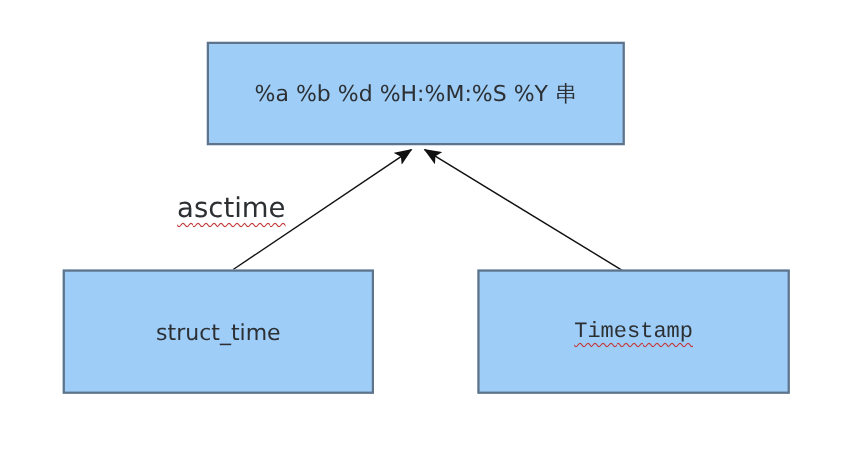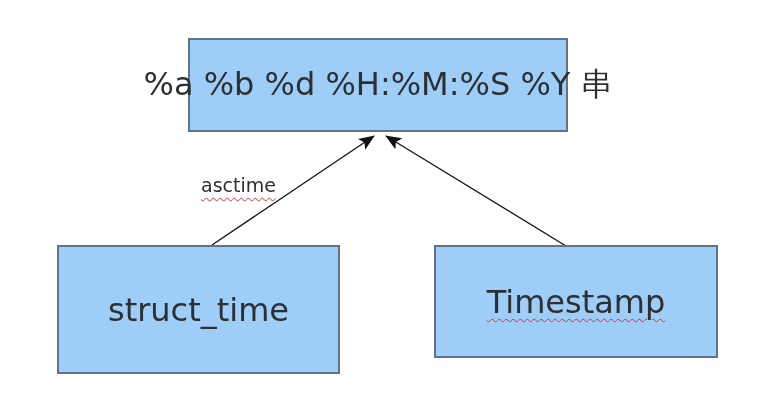--- a/index.html
+++ b/index.html
@@ -16,34 +16,33 @@
     overflow: hidden;
   }
   .node {
     position: absolute;
     background: var(--box-fill, #9ecdf8);
     border: 2px solid var(--box-border, #5f7389);
     display: flex;
     align-items: center;
     justify-content: center;
     color: var(--text, #2d3033);
-    font-size: 32px;
+    font-size: 20px;
     box-sizing: border-box;
     white-space: nowrap;
   }
   #format-box   { left: 188px; top: 38px;  width: 380px; height: 94px;  }
-  #struct-box   { left: 57px;  top: 245px; width: 283px; height: 129px; }
-  #timestamp-box{ left: 434px; top: 245px; width: 284px; height: 113px; }
+  #struct-box   { left: 57px;  top: 245px; width: 283px; height: 113px; }
+  #timestamp-box{ left: 434px; top: 245px; width: 284px; height: 113px; font-family: Liberation Mono, monospace; }
   .edge-label {
     position: absolute;
     color: var(--text, #2d3033);
-    font-size: 19px;
+    font-size: 25px;
     line-height: 1;
     white-space: nowrap;
-    margin-left: 40px;
   }
   #asctime-label { left: 161px; top: 176px; }
   #ctime-label   { left: 499px; top: 176px; }
   .squiggle {
     text-decoration-line: underline;
     text-decoration-style: wavy;
     text-decoration-color: var(--spellcheck-squiggle, #c23b3b);
     text-decoration-thickness: 1px;
     text-underline-offset: 5px;
   }

